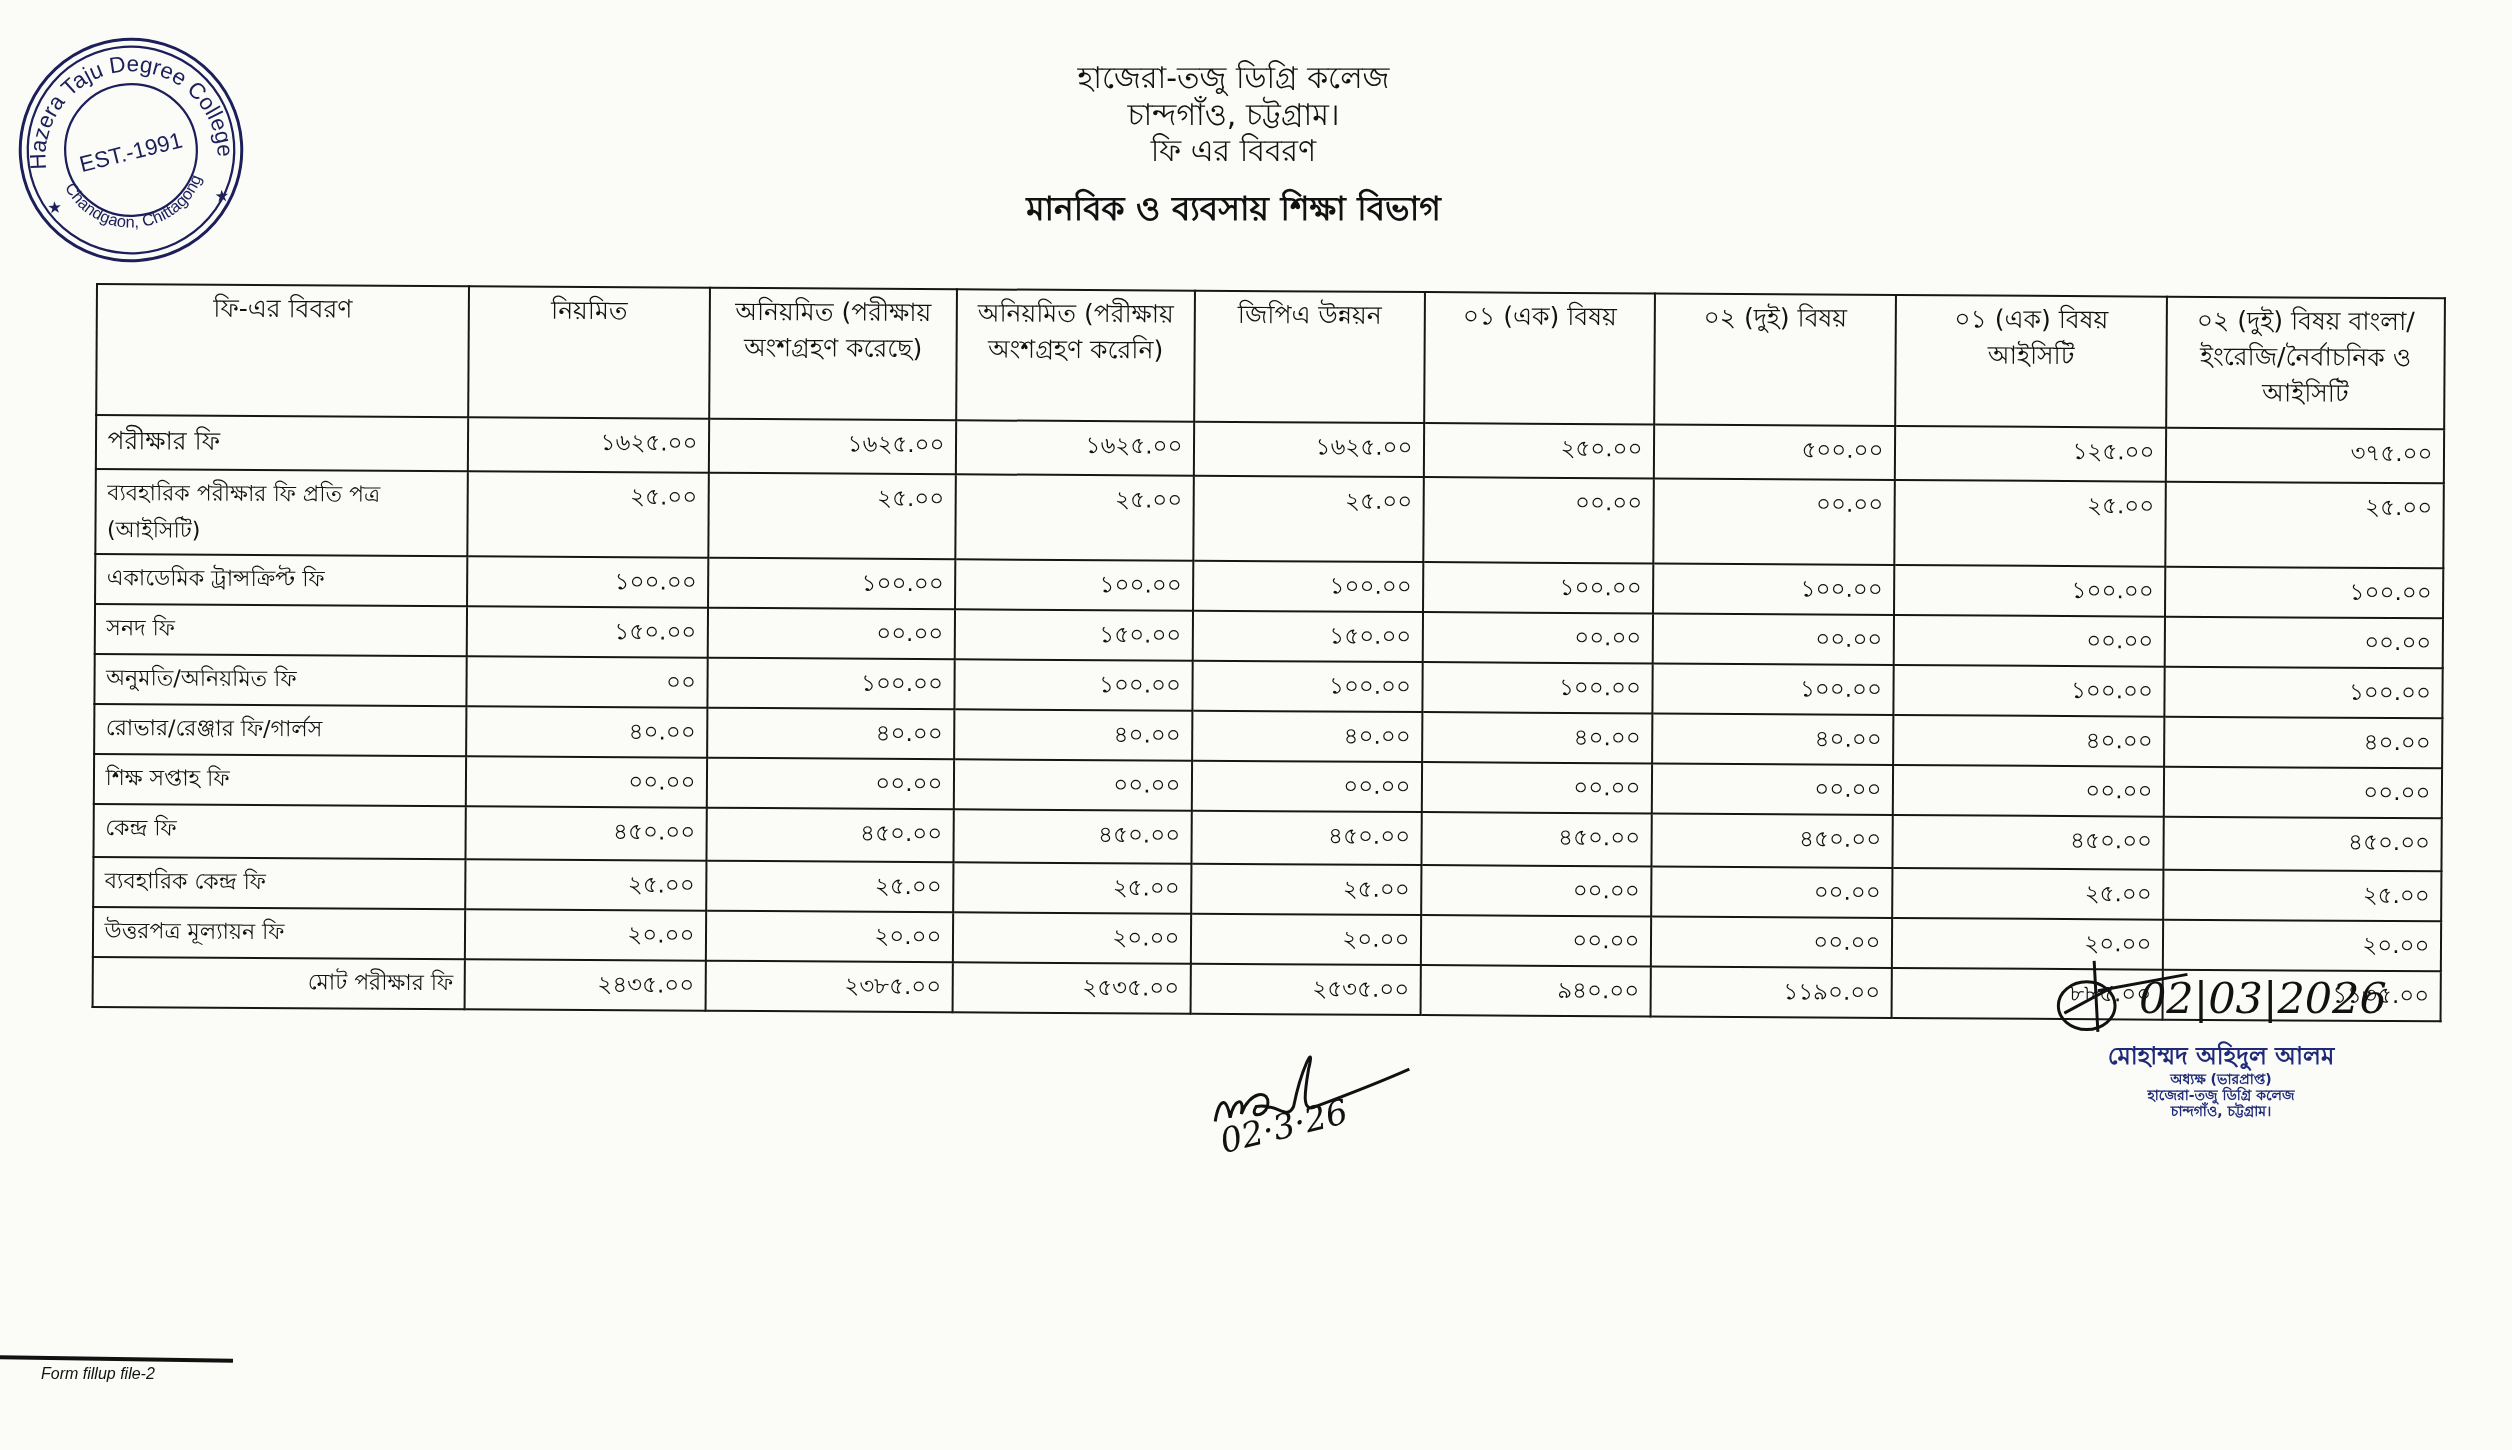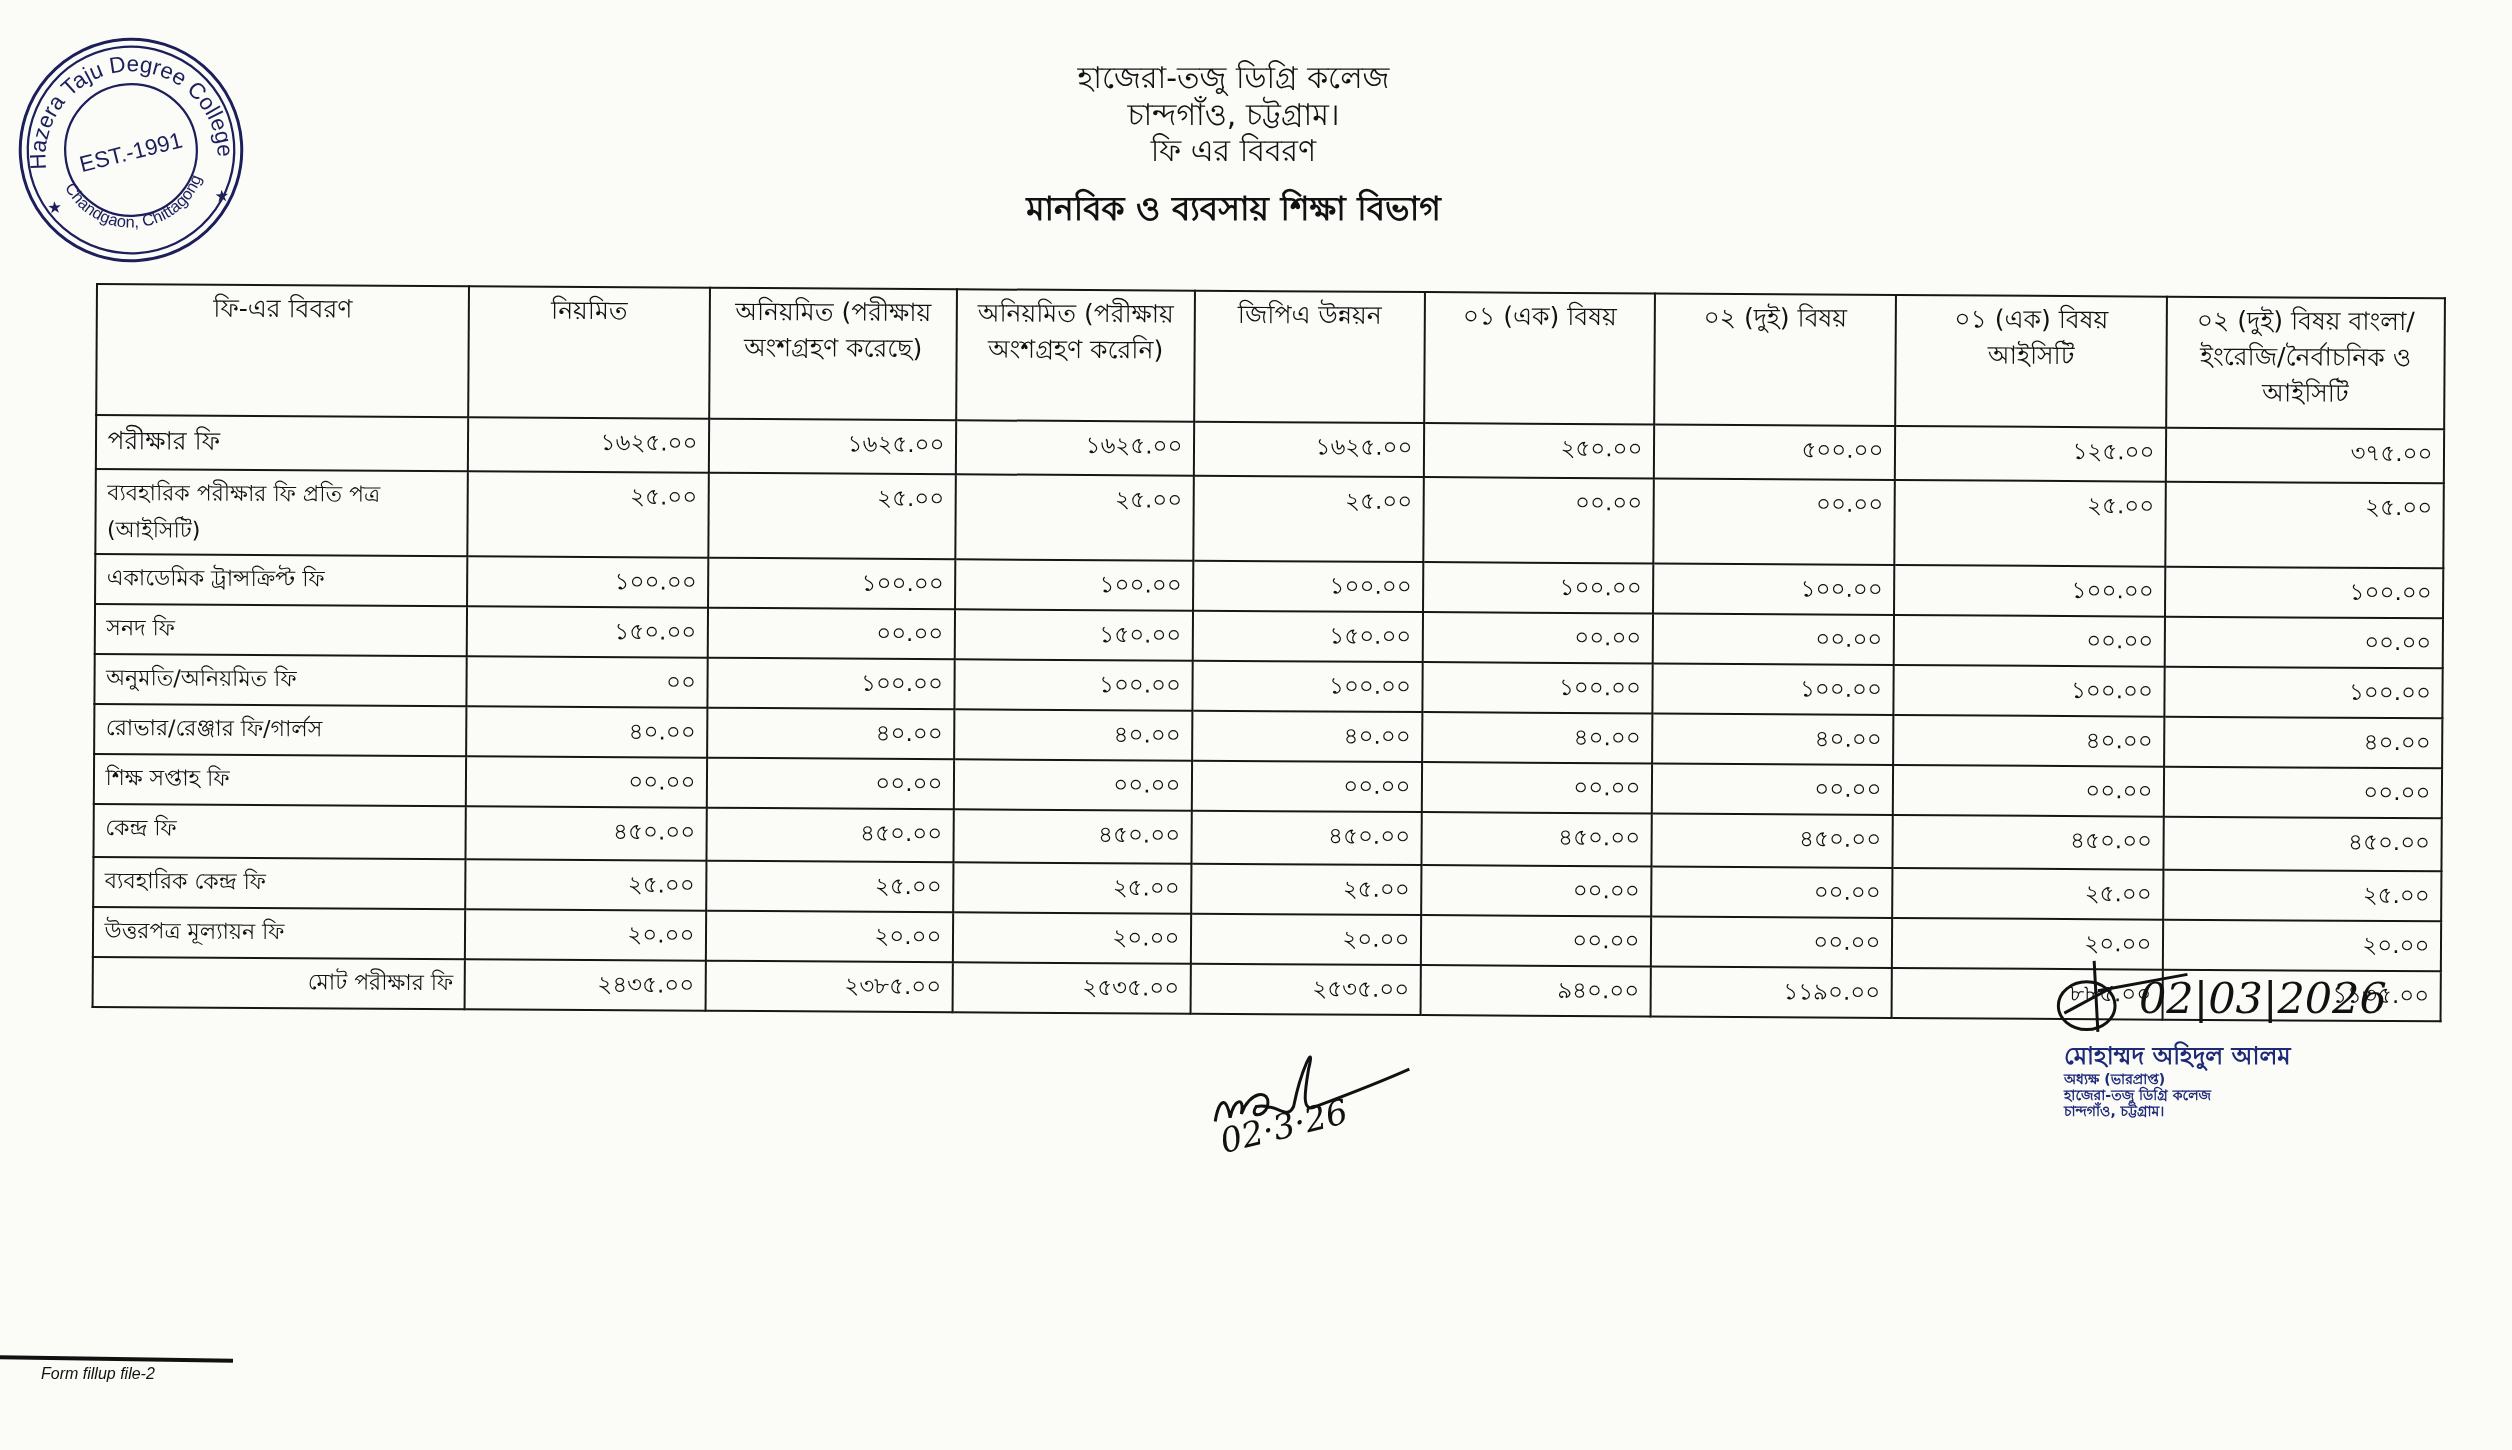--- a/index.html
+++ b/index.html
@@ -59,21 +59,21 @@
   .sig-right {
     position: absolute; left: 2049px; top: 946px; width: 419px;
   }
   .sig-right .signline { position: relative; height: 97px; }
   .sig-right .signline svg { position: absolute; left: 0; top: 0; width: 150px; height: 97px; }
   .sig-right .signdate {
     position: absolute; left: 90px; top: 27px; font-size: 43px;
     font-family: "DejaVu Serif", serif; font-style: italic; text-align: center;
   }
   .stamp-block {
-    color: #1e2a78; width: 314px; margin-left: 15px; line-height: 1.15;
+    text-align: center; color: #1e2a78; width: 314px; margin-left: 15px; line-height: 1.15;
   }
   .stamp-block .name { font-size: 24px; font-weight: bold; }
   .stamp-block div { font-size: 14px; font-weight: bold; }
 
   
   .footer-rule {
     position: absolute; left: 0; top: 1357px; width: 233px; height: 3.7px; background: #111;
     transform: rotate(0.8deg);
   }
   .footer-label {

